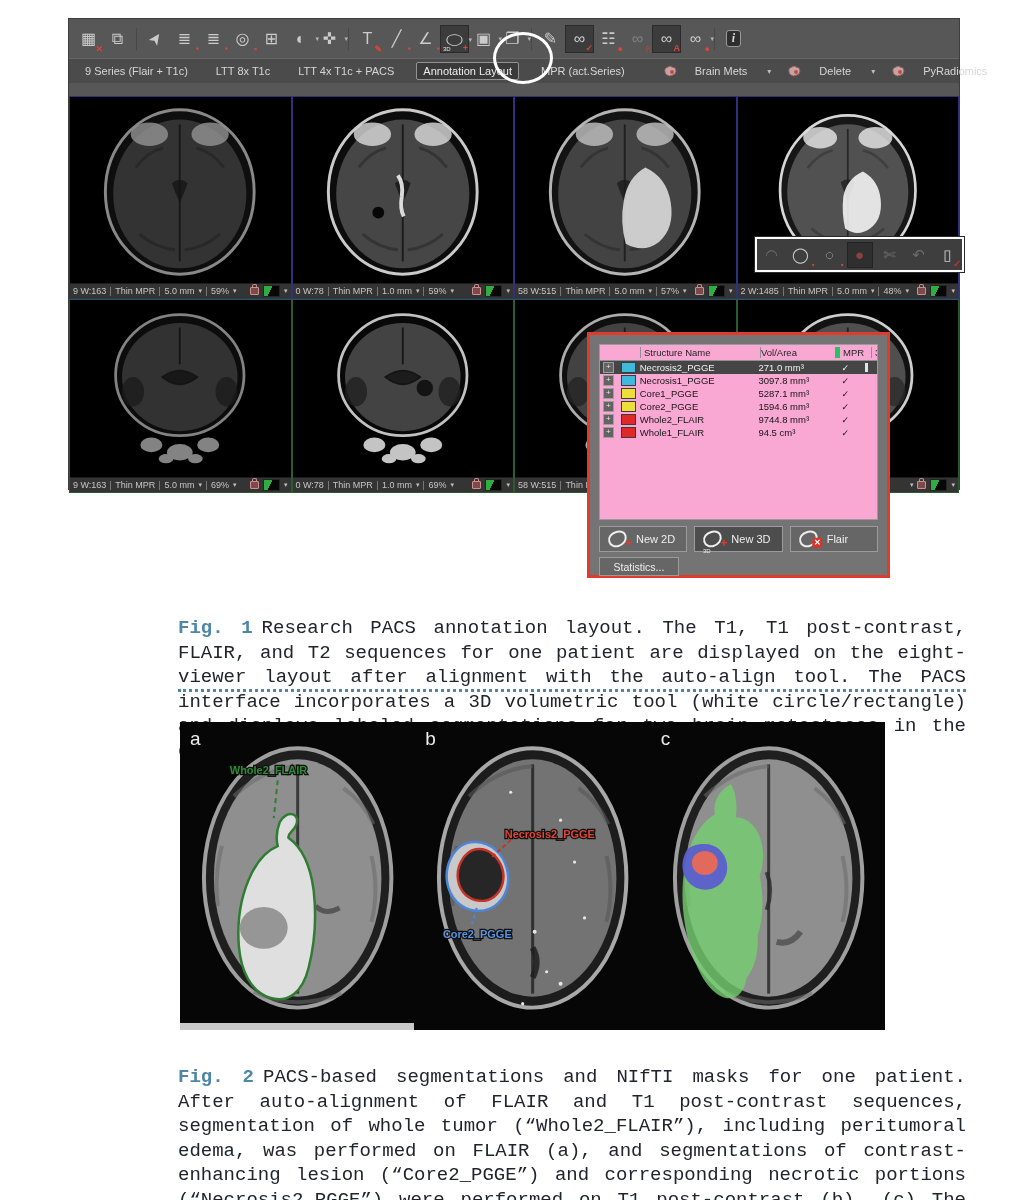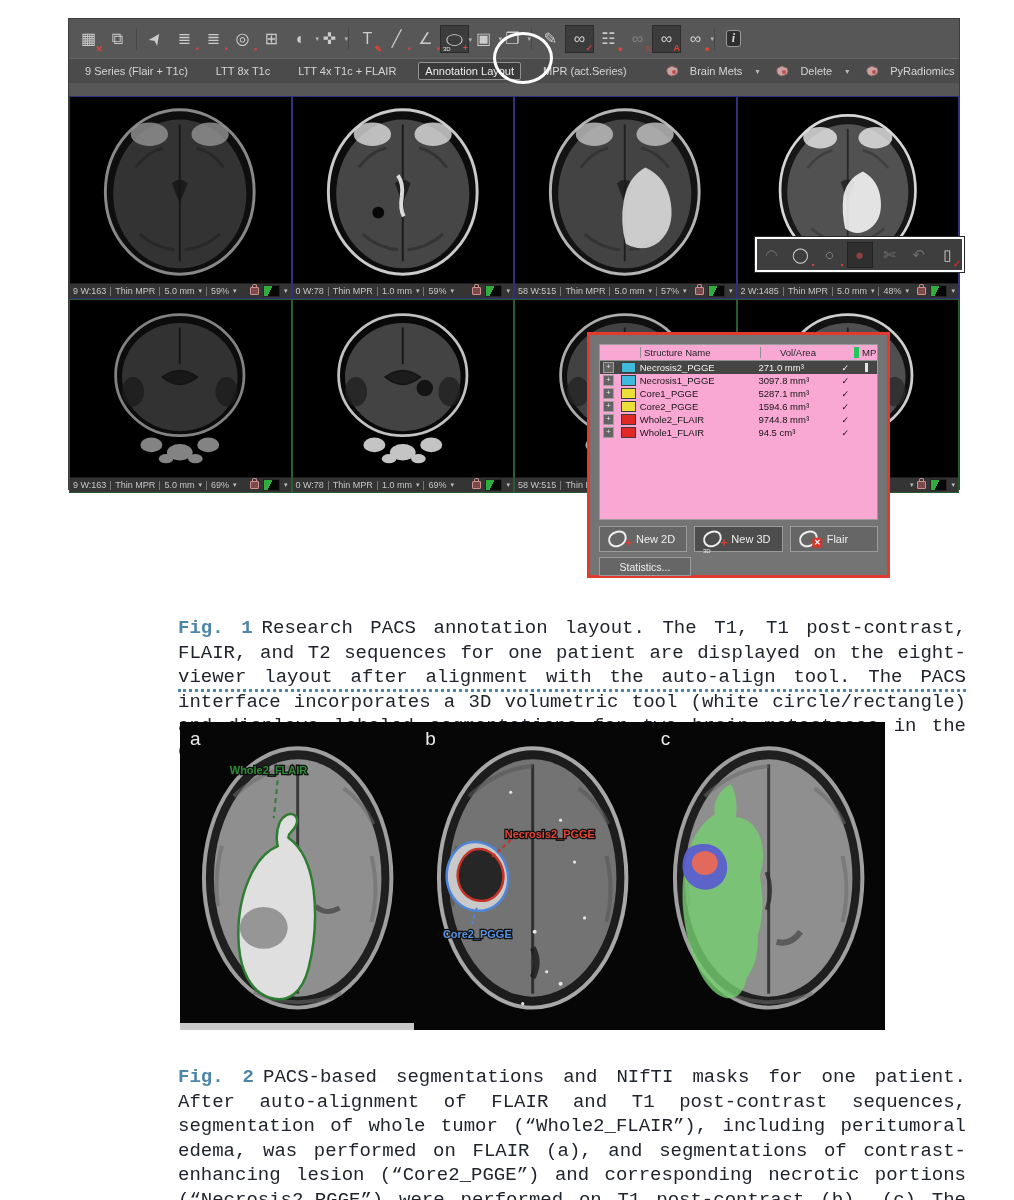--- a/index.html
+++ b/index.html
@@ -18,21 +18,21 @@
   .rot .g{display:inline-block;transform:rotate(-55deg)}
   .squash .g{display:inline-block;transform:scaleY(.72)}
   .boxed .g{border:1px solid #9a9a9a;background:#2e2e2e;padding:0 5px;border-radius:3px;font:italic bold 12px "Liberation Serif",serif;color:#ddd}
   .tsep{width:1px;height:22px;background:#484848;margin:0 4px;flex:0 0 auto}
   .circle-annot{position:absolute;left:424px;top:13px;width:54px;height:46px;border:3px solid #fff;border-radius:50%;z-index:4;pointer-events:none}
 
   .tabbar{display:flex;align-items:center;height:24px;background:#4b4b4b;border-top:1px solid #666;padding:0 10px;gap:16px;font-size:11px;color:#d6d6d6}
   .tab{padding:2px 6px;white-space:nowrap}
   .tab.active{background:#3a3a3a;border:1px solid #929292;border-radius:2px;color:#ececec}
   .vsep{width:1px;height:16px;background:#6d6d6d}
-  .preset{display:flex;align-items:center;gap:11px;white-space:nowrap}
+  .preset{display:flex;align-items:center;gap:18px;white-space:nowrap}
   .preset .car{font-size:8px;color:#bbb;margin-left:2px}
 
   .grid{position:absolute;left:0;top:77px;display:grid;grid-template-columns:repeat(4,222.5px);grid-template-rows:203px 194px}
   .viewer{position:relative;background:#000;display:flex;flex-direction:column;box-sizing:border-box;border:1px solid #30307e}
   .viewer.row2{border-color:#2a5c31}
   .vimg{flex:1;overflow:hidden}
   .msvg{width:100%;height:100%;display:block}
   .f-t1{filter:brightness(.72)}
   .f-t1c{filter:brightness(1.04) contrast(1.08)}
   .f-flair{filter:brightness(.95)}
@@ -54,40 +54,40 @@
   .otool.disabled{opacity:.32}
   .otool.ok .oacc{color:#c62f23;font-size:10px}
 
   
   .struct-panel{position:absolute;left:587px;top:332px;width:303px;height:246px;background:#747474;border:3px solid #e23b2e;box-sizing:border-box;z-index:6;font-size:9.5px}
   .plist{position:absolute;left:9px;top:9px;right:9px;height:174px;background:#f9a8d4;border:1px solid #9a9a9a;overflow:hidden}
   .phead{display:flex;align-items:center;height:15px;border-bottom:1px solid #909090;color:#1f1f1f}
   .c-exp{width:16px;flex:0 0 auto}
   .c-sw{width:24px;flex:0 0 auto}
   .c-name{width:116px;flex:0 0 auto;border-left:1px solid #909090;padding-left:3px;overflow:hidden;white-space:nowrap}
-  .c-vol{width:74px;flex:0 0 auto;border-left:1px solid #909090;padding-left:19px;overflow:hidden;white-space:nowrap}
+  .c-vol{width:74px;flex:0 0 auto;border-left:1px solid #909090;padding-left:0;overflow:hidden;white-space:nowrap}
   .c-mpr{width:28px;flex:0 0 auto;border-left:5px solid #22c55e;padding-left:3px;overflow:hidden;white-space:nowrap}
   .c-3d{width:20px;flex:0 0 auto;border-left:1px solid #909090;padding-left:3px;overflow:hidden;white-space:nowrap}
   .prow{display:flex;align-items:center;height:13px;color:#141414}
   .prow.sel{background:#454545;color:#f2f2f2}
   .pexp{width:9px;height:9px;margin-left:3px;border:1px solid #9d9d9d;background:#636363;color:#e8e8e8;font-size:8px;line-height:8px;text-align:center}
   .sw{width:13px;height:9px;border:1px solid #3c3c3c;margin-left:7px}
   .pname{width:116px;padding-left:4px;overflow:hidden;white-space:nowrap}
   .pvol{width:74px;padding-left:4px;overflow:hidden;white-space:nowrap}
   .pchk{width:28px;text-align:center;font-size:9px}
   .p3d{width:18px;height:11px}
   .sel .p3d{background:linear-gradient(#e4e4e4,#e4e4e4) 6px 1px/3px 9px no-repeat}
   .pbtns{position:absolute;left:9px;top:191px;right:9px;display:flex;gap:7px}
   .pbtn{flex:1;height:26px;background:#666;border:1px solid #9b9b9b;color:#efefef;font-size:11px;display:flex;align-items:center;gap:9px;padding:0 8px;box-sizing:border-box;font-family:"Liberation Sans",sans-serif}
   .pbtn.pressed{background:#4d4d4d}
   .blob{position:relative;width:15px;height:12px;border:2px solid #eee;border-radius:55% 45% 60% 50%;transform:rotate(-15deg);flex:0 0 auto}
   .pacc{position:absolute;right:-6px;bottom:-8px;color:#e23b2e;font-weight:bold;font-size:12px;transform:rotate(15deg)}
   .pacc.delx{background:#d8352a;color:#fff;font-size:8px;width:10px;height:10px;line-height:10px;text-align:center;border-radius:2px;right:-5px;bottom:-5px}
   .psub{position:absolute;left:-5px;bottom:-7px;font-size:6px;color:#eee;transform:rotate(15deg)}
-  .pstats{position:absolute;left:9px;top:222px;width:92px;height:19px;background:#666;border:1px solid #9b9b9b;color:#efefef;font-size:10.5px;display:flex;align-items:center;justify-content:center;font-family:"Liberation Sans",sans-serif}
+  .pstats{position:absolute;left:9px;top:222px;width:80px;height:19px;background:#666;border:1px solid #9b9b9b;color:#efefef;font-size:10.5px;display:flex;align-items:center;justify-content:center;font-family:"Liberation Sans",sans-serif}
 
   
   .cap{position:absolute;left:178px;width:788px;font-family:Liberation Mono, monospace;font-size:19px;line-height:24.5px;color:#20242c;text-align:justify}
   .flabel{color:#4e86a8;font-weight:bold;padding-right:9px}
   #cap1{top:597px}
   #cap2{top:1046px}
   .dots{position:absolute;left:178px;top:689px;width:788px;border-top:3px dotted #4e86a8}
 
   
   .fig2{position:absolute;left:180px;top:722px;width:705px;height:308px;background:#060606;display:flex;gap:1px}
@@ -221,21 +221,21 @@
         </span>
       <span class="tsep"></span>
       <span class="ticon boxed">
           <span class="g">i</span>
         </span>
     </div>
 
     <div class="tabbar">
       <span class="tab">9 Series (Flair + T1c)</span>
       <span class="tab">LTT 8x T1c</span>
-      <span class="tab">LTT 4x T1c + FLAIR</span>
+      <span class="tab">LTT 4x T1c + PACS</span>
       <span class="tab active">Annotation Layout</span>
       <span class="tab">MPR (act.Series)</span>
       <span class="vsep"></span>
       <span class="preset">
         <svg width="14" height="12" viewBox="0 0 14 12">
             <path d="M2,7 q-1,-4 3,-5 q2,-2 4,0 q4,0 4,4 q0,3 -3,4 q-4,2 -6,0 q-2,-1 -2,-3z" fill="#c9a3a3" stroke="#8a6060"></path>
             <circle cx="9" cy="7" r="2" fill="#c0392b" opacity=".8"></circle>
           </svg>
         <span>Brain Mets</span>
         <span class="car">▾</span>

